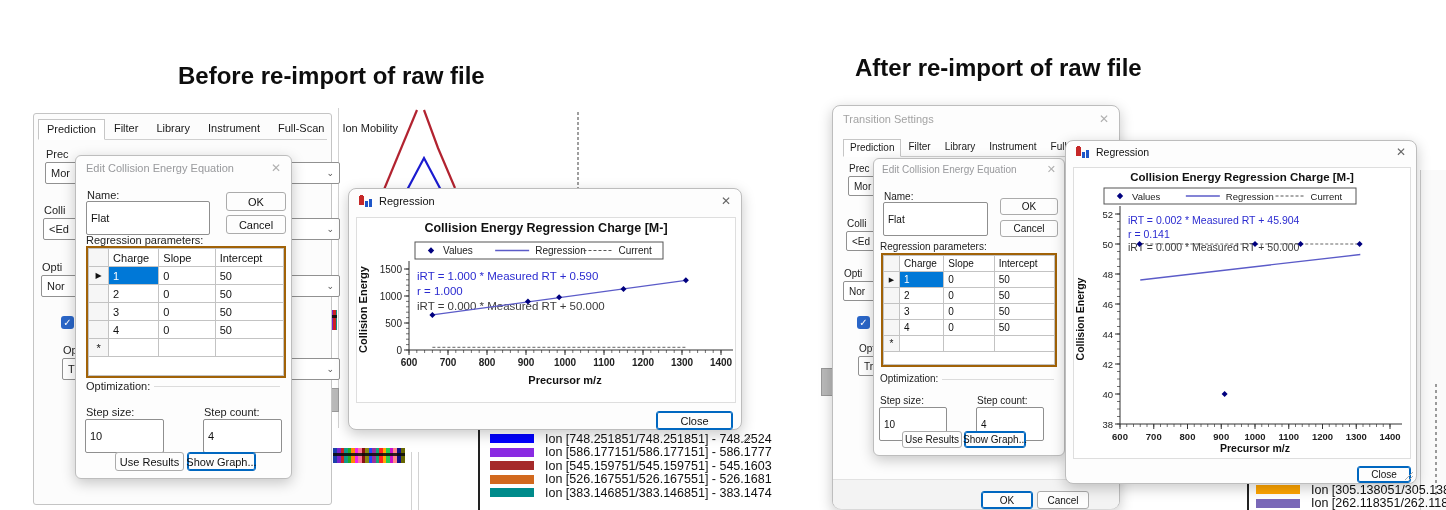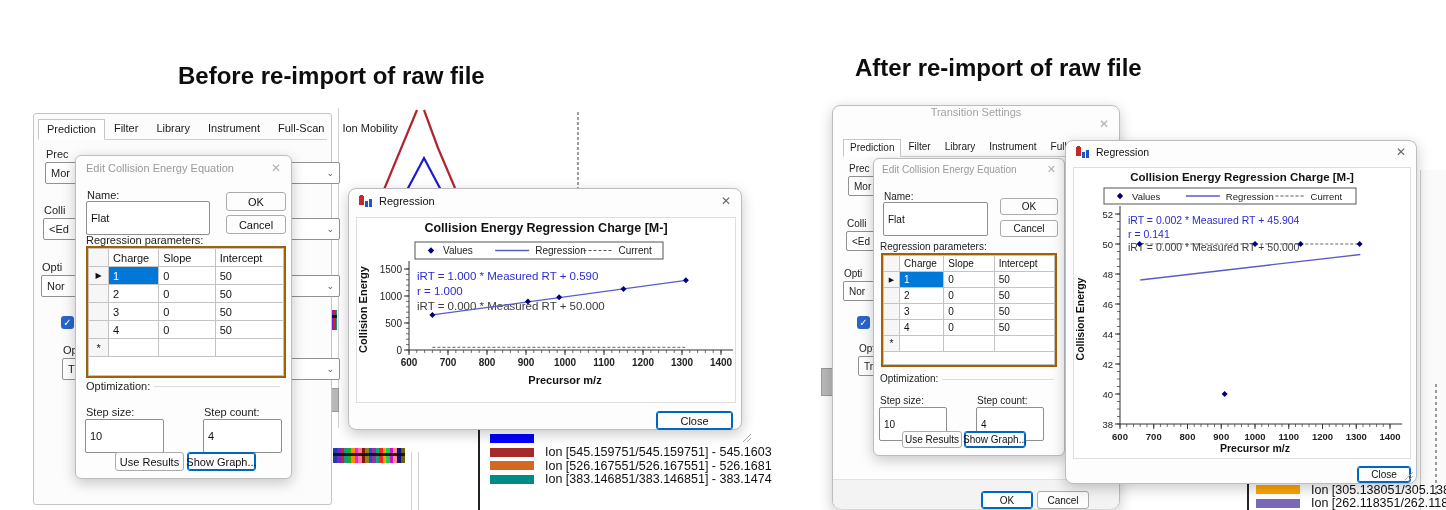--- a/index.html
+++ b/index.html
@@ -325,20 +325,25 @@
           <path d="M 328.9,59.34 L 331.9,62.34 L 328.9,65.34 L 325.9,62.34 Z" fill="#00007f"></path>
         </svg>
     </div>
     <div class="btn def" style="left:307px;top:222px;width:75px;height:17px;">Close</div>
   </div>
 
   <div class="vline" style="left:478px;top:430px;width:2px;height:80px;z-index:1;"></div>
   <div class="ionlist" style="left:490px;top:432px;width:282px;height:78px;z-index:1;">
       <div class="ion-row">
         <div class="swatch" style="background: rgb(0, 0, 255);"></div>
+        <span>Ion [748.251851/748.251851] - 748.2524</span>
+      </div>
+      <div class="ion-row">
+        <div class="swatch" style="background: rgb(138, 43, 226);"></div>
+        <span>Ion [586.177151/586.177151] - 586.1777</span>
       </div>
       <div class="ion-row">
         <div class="swatch" style="background: rgb(165, 42, 42);"></div>
         <span>Ion [545.159751/545.159751] - 545.1603</span>
       </div>
       <div class="ion-row">
         <div class="swatch" style="background: rgb(210, 105, 30);"></div>
         <span>Ion [526.167551/526.167551] - 526.1681</span>
       </div>
       <div class="ion-row">
@@ -363,21 +368,21 @@
         <div class="swatch" style="background: rgb(255, 165, 0);"></div>
         <span>Ion [305.138051/305.13805</span>
       </div>
       <div class="ion-row">
         <div class="swatch" style="background: rgb(122, 104, 184);"></div>
         <span>Ion [262.118351/262.11835</span>
       </div>
     </div>
 
   <div class="win ts-r" style="left:832px;top:105px;width:286px;height:402px;z-index:2;">
-    <div class="titlebar inactive" style="height:26px;flex-direction:column;">
+    <div class="titlebar inactive" style="height:26px;">
       <span>Transition Settings</span>
       <span class="xbtn">✕</span>
     </div>
     <div class="tabstrip" style="left:10px;top:32px;right:10px;">
         <div class="tab active">Prediction</div>
         <div class="tab">Filter</div>
         <div class="tab">Library</div>
         <div class="tab">Instrument</div>
         <div class="tab">Full-Scan</div>
         <div class="tab">Ion Mobility</div>

